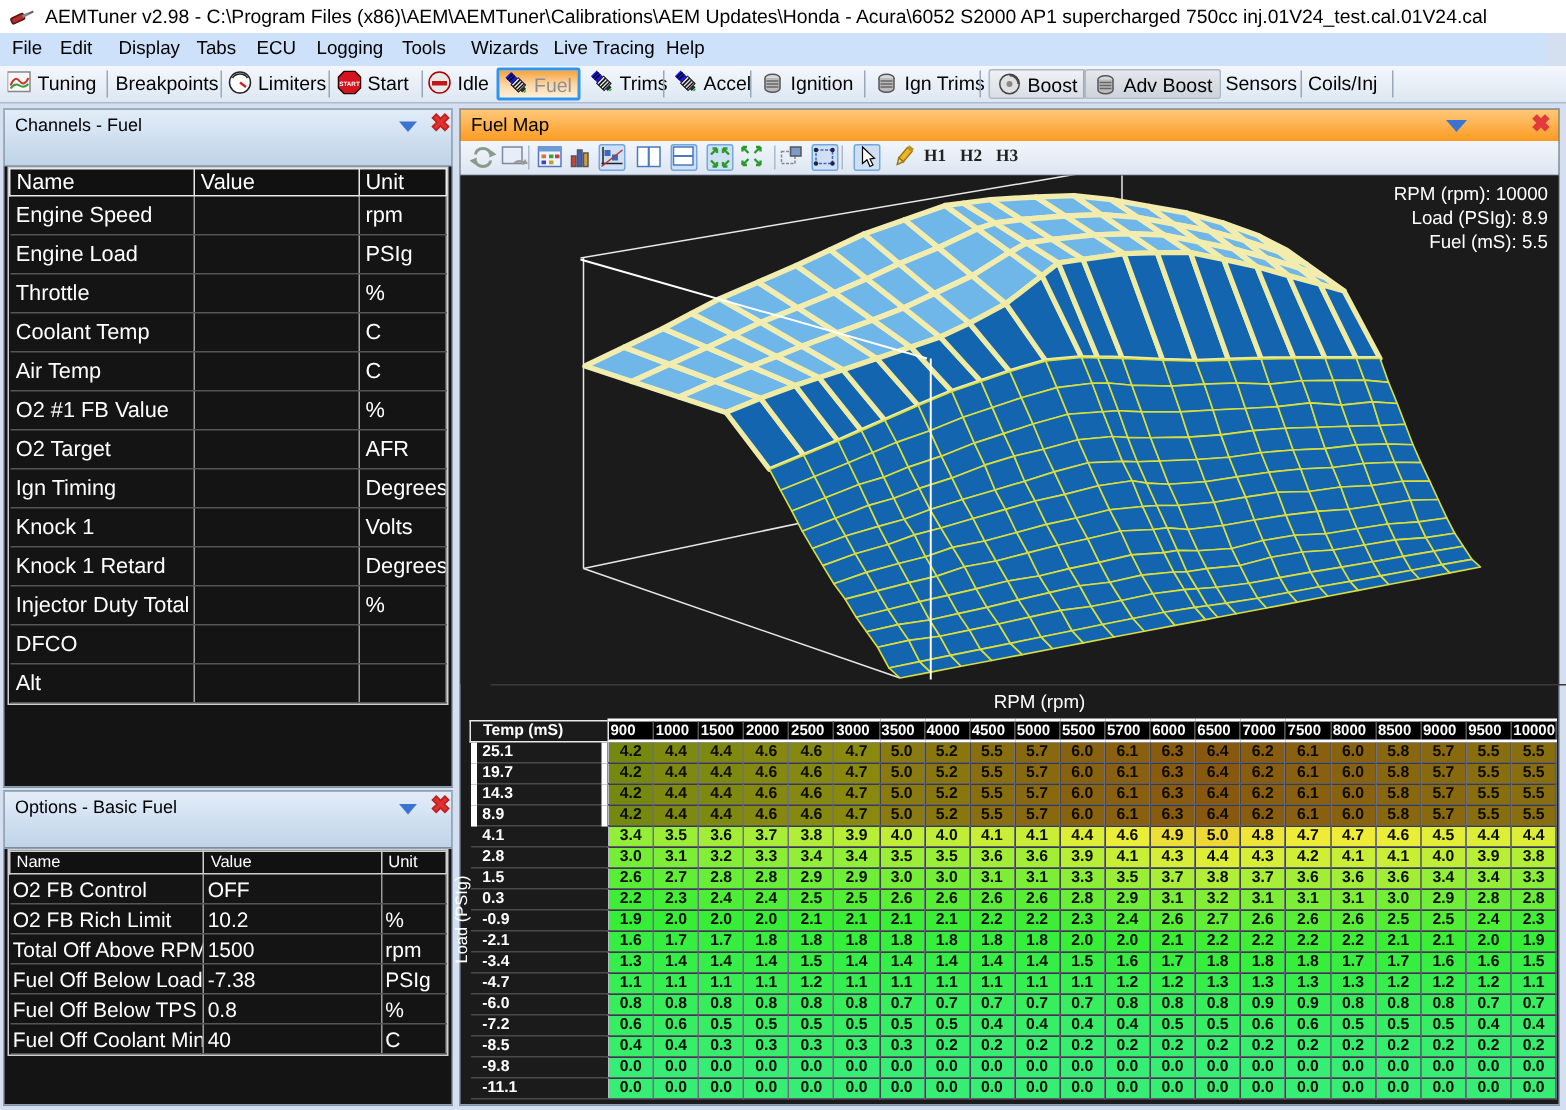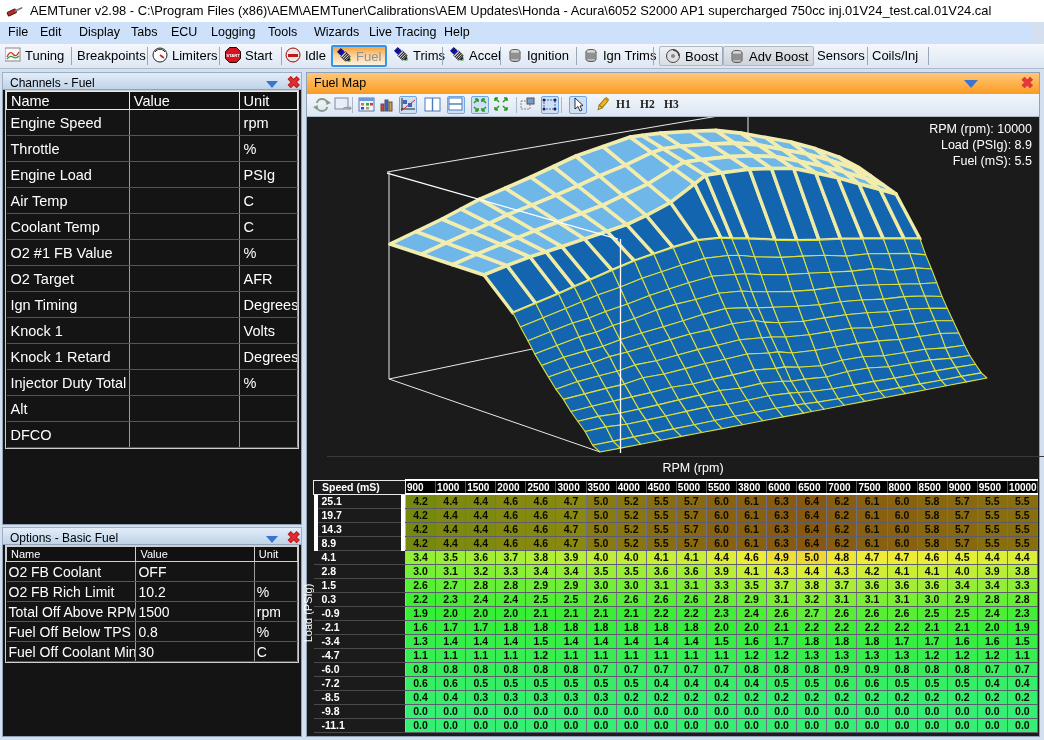--- a/index.html
+++ b/index.html
@@ -12,21 +12,21 @@
 
 #toolbar{left:0;top:44px;width:1044px;height:25px;background:linear-gradient(#f4f7fc,#dde7f3);border-bottom:1px solid #aebccd;font-size:13px;color:#000}
 .tbtn{position:absolute;top:2px;height:20px;line-height:20px;white-space:nowrap}
 .tsep{position:absolute;top:3px;width:1px;height:18px;background:#9aa7b8}
 .ticon{display:inline-block;width:16px;height:16px;vertical-align:-3px;margin-right:4px}
 #fuelbtn{position:absolute;left:331px;top:1px;width:56px;height:22px;background:linear-gradient(#f7a238,#fcd4a0,#fef0da);border:2px solid #2f96f0;border-radius:2px}
 #fuelbtn .ticon{margin-left:3px}
 #fuelbtn .lbl{color:#8a9094}
 .raised{border:1px solid #b0b8c4;background:linear-gradient(#eef1f6,#d9dee6);border-radius:2px}
 
-.ptitle{height:18px;background:linear-gradient(#e3edf9,#bfd3e8);border:1px solid #9eb0c4;border-bottom:1px solid #8fa2b8;font-size:12px;line-height:20px;color:#000;padding-left:7px}
+.ptitle{height:39px;background:linear-gradient(#e3edf9,#bfd3e8);border:1px solid #9eb0c4;border-bottom:1px solid #8fa2b8;font-size:12px;line-height:20px;color:#000;padding-left:7px}
 .ptitle .tri{position:absolute;width:0;height:0;border-left:6.5px solid transparent;border-right:6.5px solid transparent;border-top:7.5px solid #3b74d0;top:8px}
 .ptitle .xx{position:absolute;top:0px;font-size:16px;font-weight:bold;color:#e03030;-webkit-text-stroke:0.5px #c02020}
 
 #chpanel{left:2px;top:72px;width:300px;height:453px;background:#141414;border:1px solid #8fa2b8}
 #chpanel table{border-collapse:collapse;table-layout:fixed;width:292px;margin-left:3px;margin-top:1px;outline:1px solid #cfcfcf}
 #chpanel th{background:#111;color:#fff;font-weight:normal;text-align:left;font-size:14.5px;height:18px;padding-left:4px;border:1px solid #e8e8e8}
 #chpanel td{color:#fff;font-size:14.5px;height:26px;padding-left:4px;border-right:1px solid #9a9a9a;border-bottom:1px solid #555;overflow:hidden;white-space:nowrap}
 
 #optpanel{left:2px;top:527px;width:300px;height:210px;background:#141414;border:1px solid #8fa2b8}
 #optpanel table{border-collapse:collapse;table-layout:fixed;width:292px;margin-left:3px;margin-top:1px;outline:1px solid #cfcfcf}
@@ -191,40 +191,40 @@
           <th>Name</th>
           <th>Value</th>
           <th>Unit</th>
         </tr>
     <tr>
           <td class="c1">Engine Speed</td>
           <td class="c2"></td>
           <td class="c3">rpm</td>
         </tr>
 <tr>
+          <td class="c1">Engine Load</td>
+          <td class="c2"></td>
+          <td class="c3">PSIg</td>
+        </tr>
+<tr>
           <td class="c1">Throttle</td>
           <td class="c2"></td>
           <td class="c3">%</td>
         </tr>
 <tr>
-          <td class="c1">Engine Load</td>
+          <td class="c1">Coolant Temp</td>
           <td class="c2"></td>
-          <td class="c3">PSIg</td>
+          <td class="c3">C</td>
         </tr>
 <tr>
           <td class="c1">Air Temp</td>
           <td class="c2"></td>
           <td class="c3">C</td>
         </tr>
 <tr>
-          <td class="c1">Coolant Temp</td>
-          <td class="c2"></td>
-          <td class="c3">C</td>
-        </tr>
-<tr>
           <td class="c1">O2 #1 FB Value</td>
           <td class="c2"></td>
           <td class="c3">%</td>
         </tr>
 <tr>
           <td class="c1">O2 Target</td>
           <td class="c2"></td>
           <td class="c3">AFR</td>
         </tr>
 <tr>
@@ -241,26 +241,26 @@
           <td class="c1">Knock 1 Retard</td>
           <td class="c2"></td>
           <td class="c3">Degrees</td>
         </tr>
 <tr>
           <td class="c1">Injector Duty Total</td>
           <td class="c2"></td>
           <td class="c3">%</td>
         </tr>
 <tr>
-          <td class="c1">Alt</td>
+          <td class="c1">DFCO</td>
           <td class="c2"></td>
           <td class="c3"></td>
         </tr>
 <tr>
-          <td class="c1">DFCO</td>
+          <td class="c1">Alt</td>
           <td class="c2"></td>
           <td class="c3"></td>
         </tr>
   </tbody>
     </table>
 </div>
 
 <div class="abs" id="optpanel">
   <div class="ptitle" style="margin:-1px -1px 0 -1px">Options - Basic Fuel<span class="tri" style="left:263px"></span><span class="xx" style="left:284px">✖</span></div>
   <table>
@@ -269,42 +269,47 @@
         <col style="width:118px">
         <col style="width:43px">
       </colgroup>
     <tbody>
         <tr>
           <th>Name</th>
           <th>Value</th>
           <th>Unit</th>
         </tr>
     <tr>
-          <td class="c1">O2 FB Coolant</td>
+          <td class="c1">O2 FB Control</td>
           <td class="c2">OFF</td>
           <td class="c3"></td>
         </tr>
 <tr>
           <td class="c1">O2 FB Rich Limit</td>
           <td class="c2">10.2</td>
           <td class="c3">%</td>
         </tr>
 <tr>
           <td class="c1">Total Off Above RPM</td>
           <td class="c2">1500</td>
           <td class="c3">rpm</td>
         </tr>
 <tr>
+          <td class="c1">Fuel Off Below Load</td>
+          <td class="c2">-7.38</td>
+          <td class="c3">PSIg</td>
+        </tr>
+<tr>
           <td class="c1">Fuel Off Below TPS</td>
           <td class="c2">0.8</td>
           <td class="c3">%</td>
         </tr>
 <tr>
           <td class="c1">Fuel Off Coolant Min</td>
-          <td class="c2">30</td>
+          <td class="c2">40</td>
           <td class="c3">C</td>
         </tr>
   </tbody>
     </table>
 </div>
 
 <div class="abs" id="fmpanel">
   <div id="fmtitle">Fuel Map
     <span class="tri" style="position:absolute;left:657px;top:7px;width:0;height:0;border-left:7px solid transparent;border-right:7px solid transparent;border-top:8px solid #3b74d0"></span>
     <span style="position:absolute;left:714px;top:0px;font-size:15px;font-weight:bold;color:#e23b3b;-webkit-text-stroke:0.5px #e23b3b">✖</span>
@@ -780,33 +785,33 @@
           <col style="width:30.1px">
           <col style="width:30.1px">
           <col style="width:30.1px">
           <col style="width:30.1px">
           <col style="width:30.1px">
           <col style="width:30.1px">
           <col style="width:30.1px">
         </colgroup>
       <tbody>
           <tr>
-            <th class="fc">Speed (mS)</th>
+            <th class="fc">Temp (mS)</th>
             <th class="ch"><span>900</span></th>
             <th class="ch"><span>1000</span></th>
             <th class="ch"><span>1500</span></th>
             <th class="ch"><span>2000</span></th>
             <th class="ch"><span>2500</span></th>
             <th class="ch"><span>3000</span></th>
             <th class="ch"><span>3500</span></th>
             <th class="ch"><span>4000</span></th>
             <th class="ch"><span>4500</span></th>
             <th class="ch"><span>5000</span></th>
             <th class="ch"><span>5500</span></th>
-            <th class="ch"><span>3800</span></th>
+            <th class="ch"><span>5700</span></th>
             <th class="ch"><span>6000</span></th>
             <th class="ch"><span>6500</span></th>
             <th class="ch"><span>7000</span></th>
             <th class="ch"><span>7500</span></th>
             <th class="ch"><span>8000</span></th>
             <th class="ch"><span>8500</span></th>
             <th class="ch"><span>9000</span></th>
             <th class="ch"><span>9500</span></th>
             <th class="ch"><span>10000</span></th>
           </tr>

